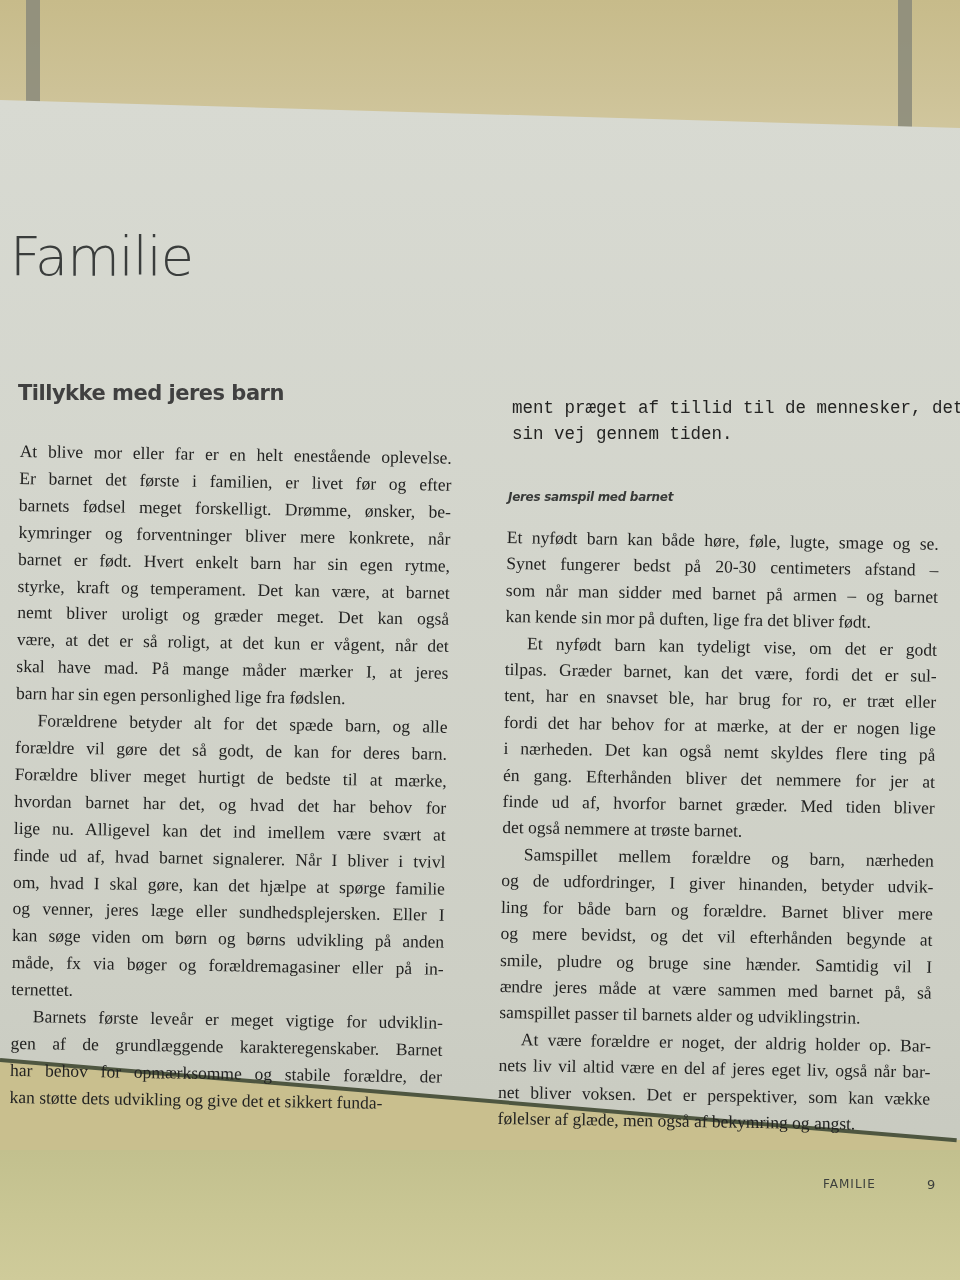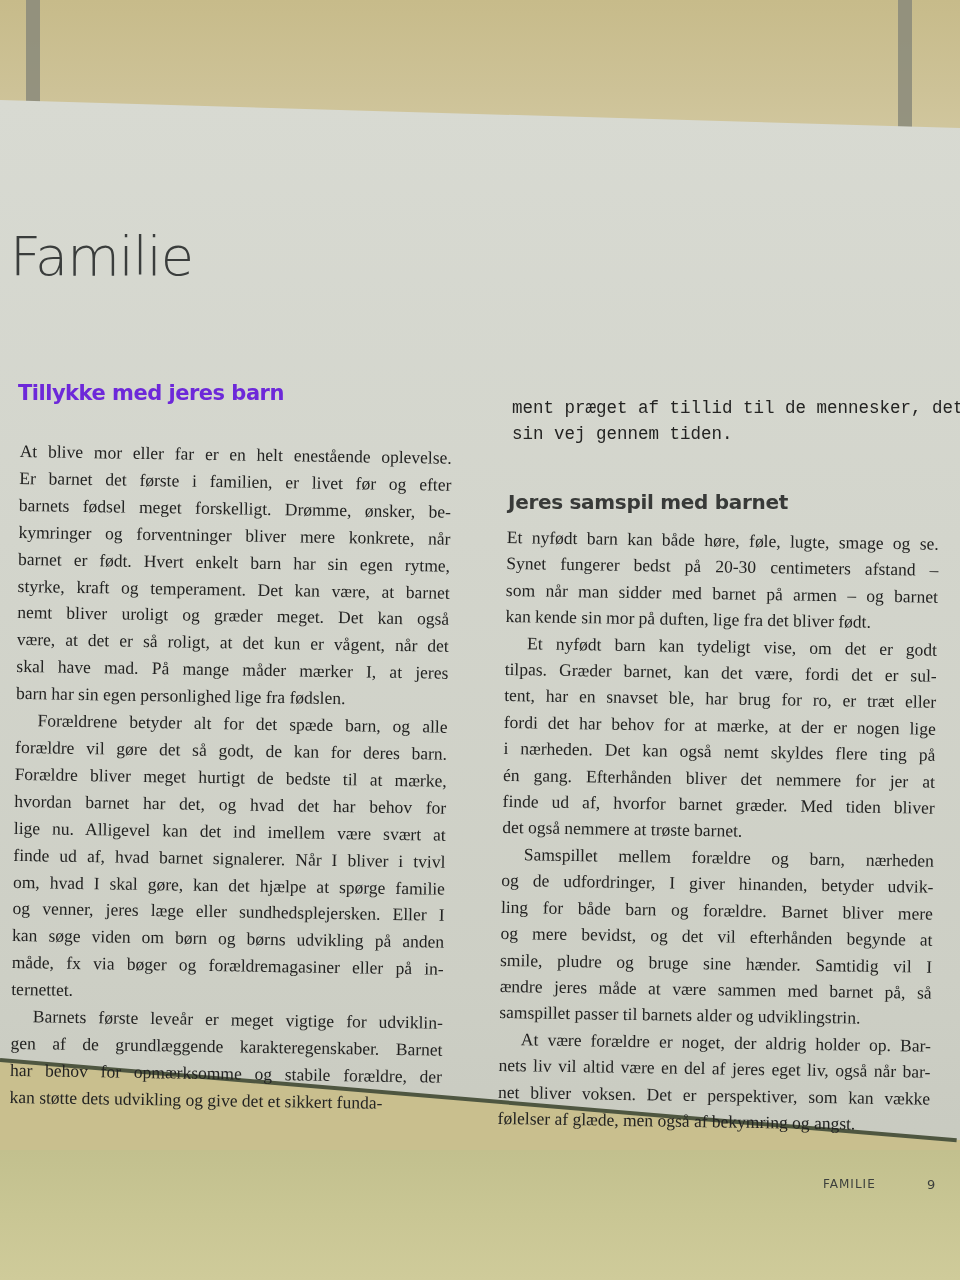--- a/index.html
+++ b/index.html
@@ -65,36 +65,37 @@
       font-weight: 300;
       font-size: 54px;
       letter-spacing: -1px;
       color: #3a3d3c;
       margin: 0;
     }
     .h2 {
       position: absolute;
       font-family: "DejaVu Sans", sans-serif;
       font-weight: bold;
-      color: #6d28d9;
+      color: #404040;
       margin: 0;
       white-space: nowrap;
     }
     .h2.main {
       left: 18px;
       top: 381px;
       font-size: 21px;
       letter-spacing: -0.5px;
     }
     .h2.sub {
       left: 508px;
       top: 490px;
-      font-size: 20px;
+      font-size: 12px;
       color: #383a38;
       letter-spacing: -0.3px;
+      font-style: italic;
     }
     .col {
       position: absolute;
       color: #232322;
       font-size: 17.5px;
       line-height: 26.9px;
     }
     .col-left {
       left: 20px;
       top: 438px;

